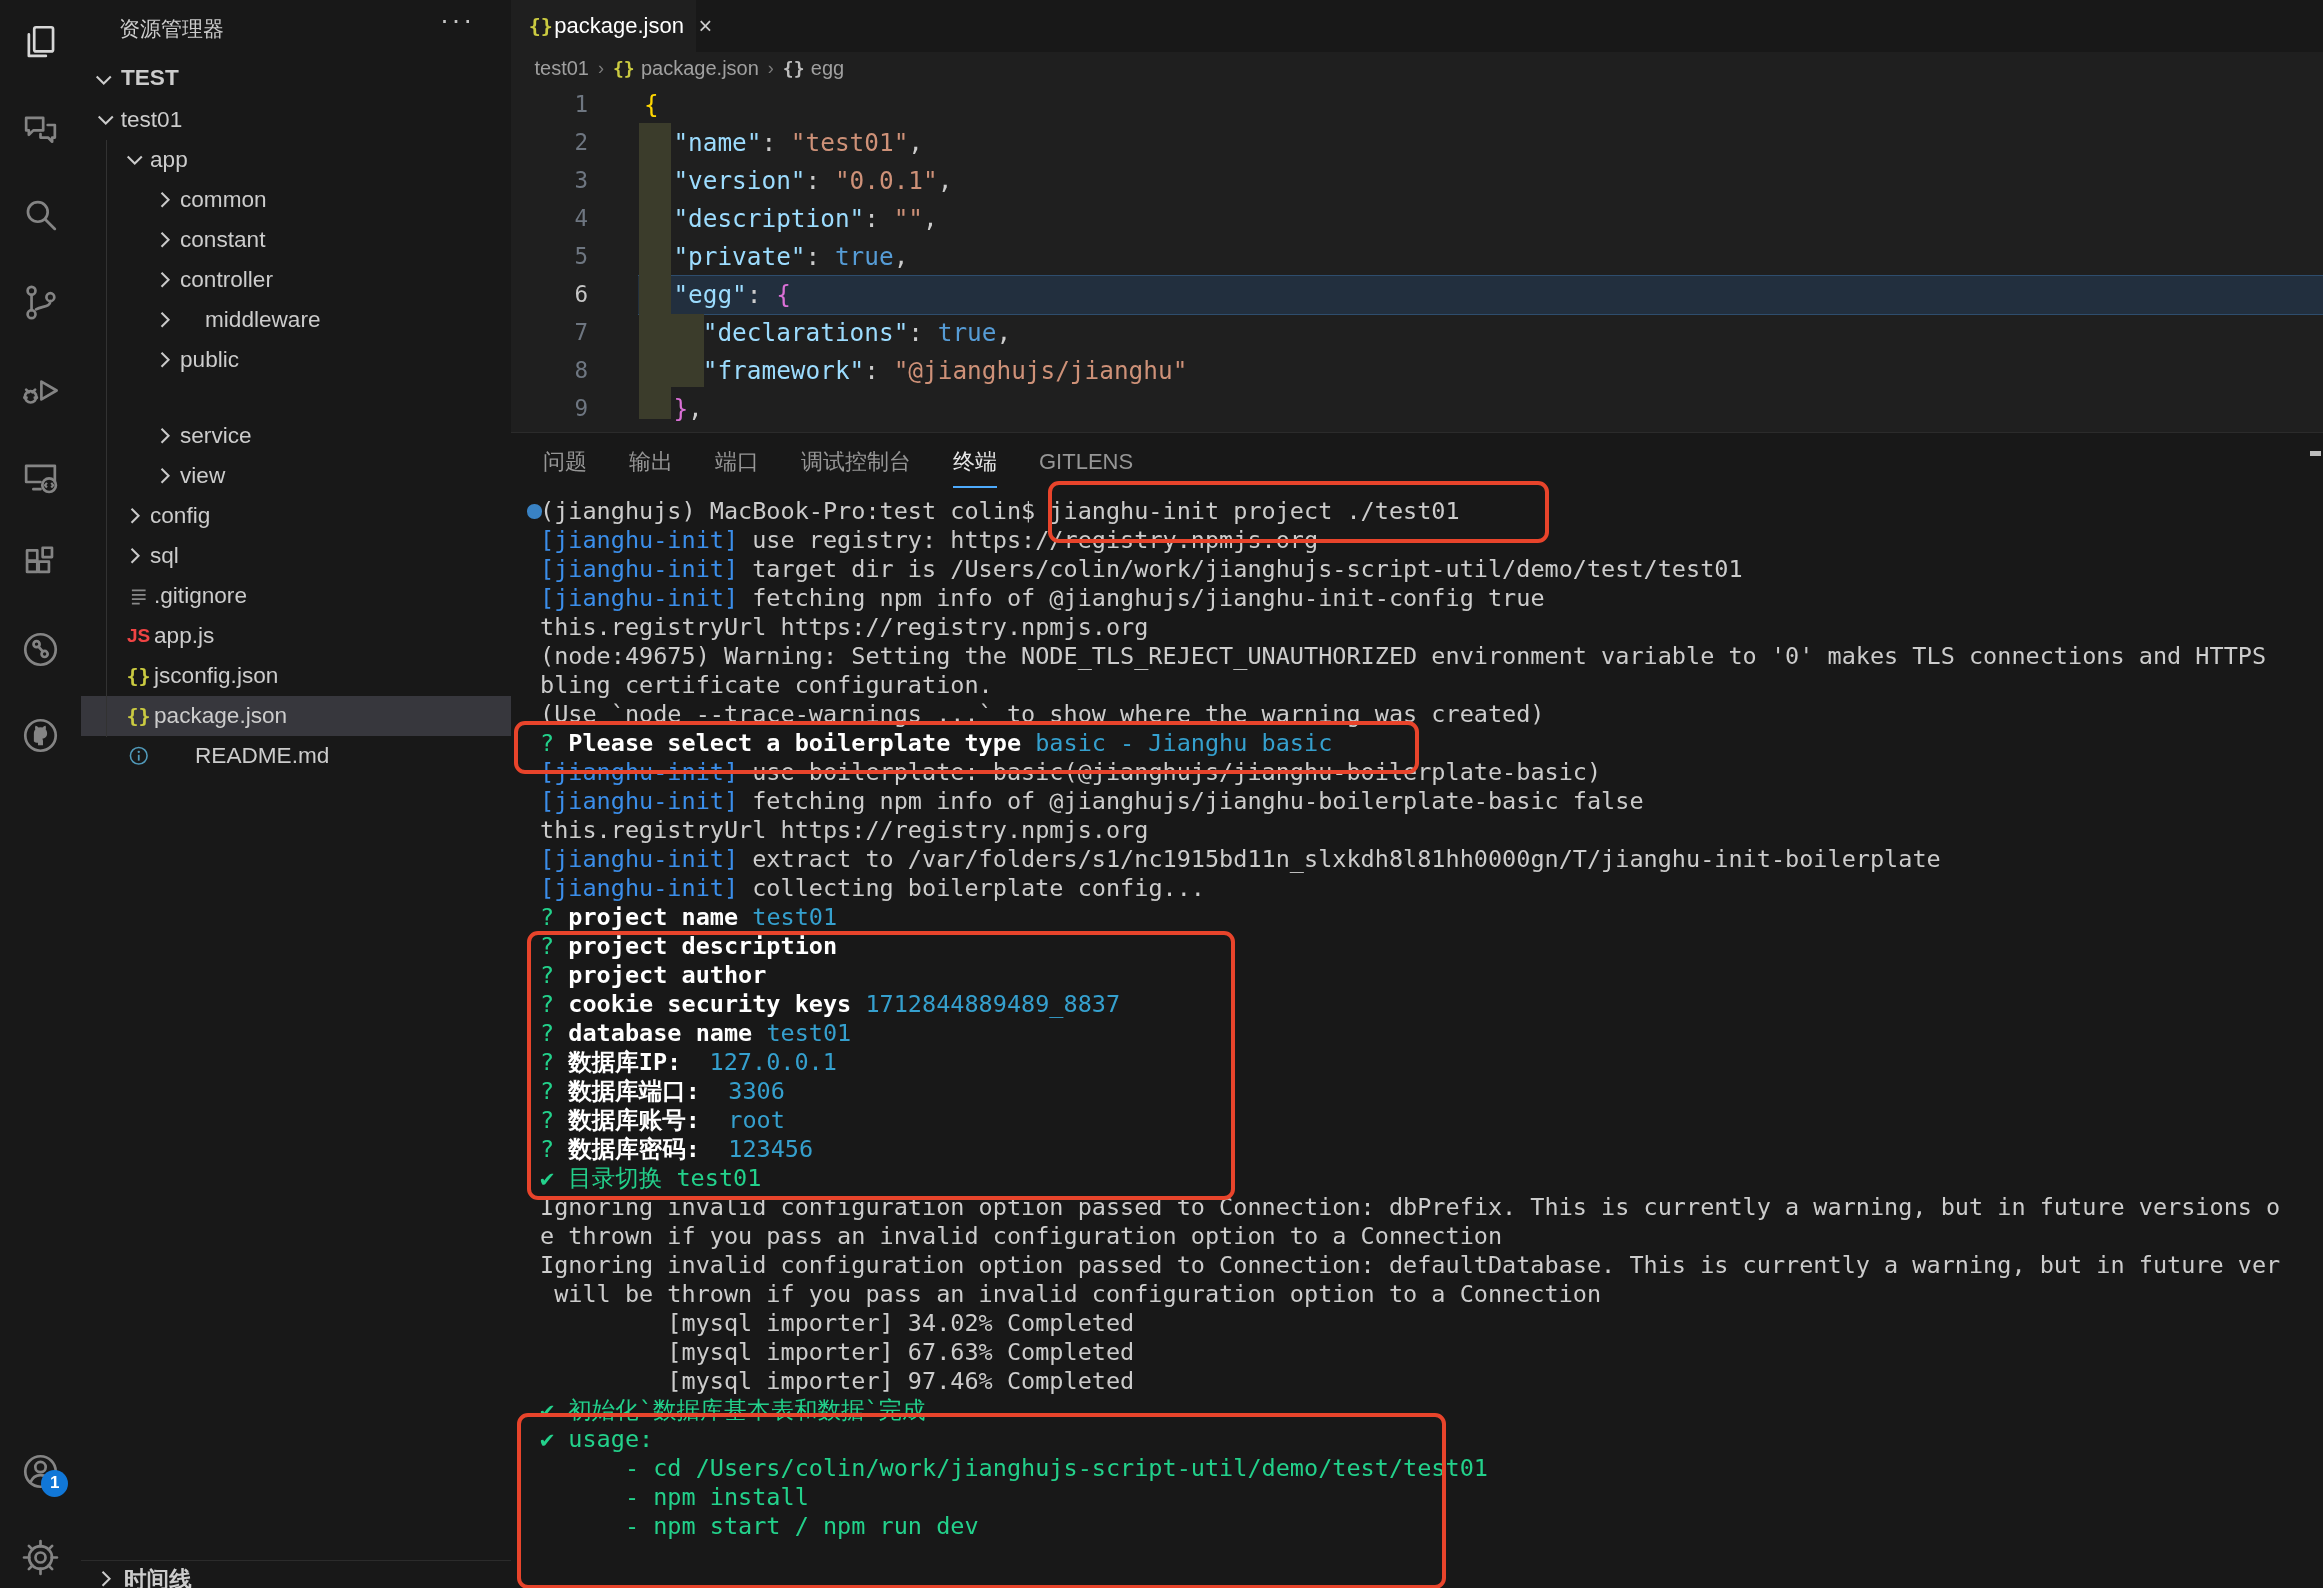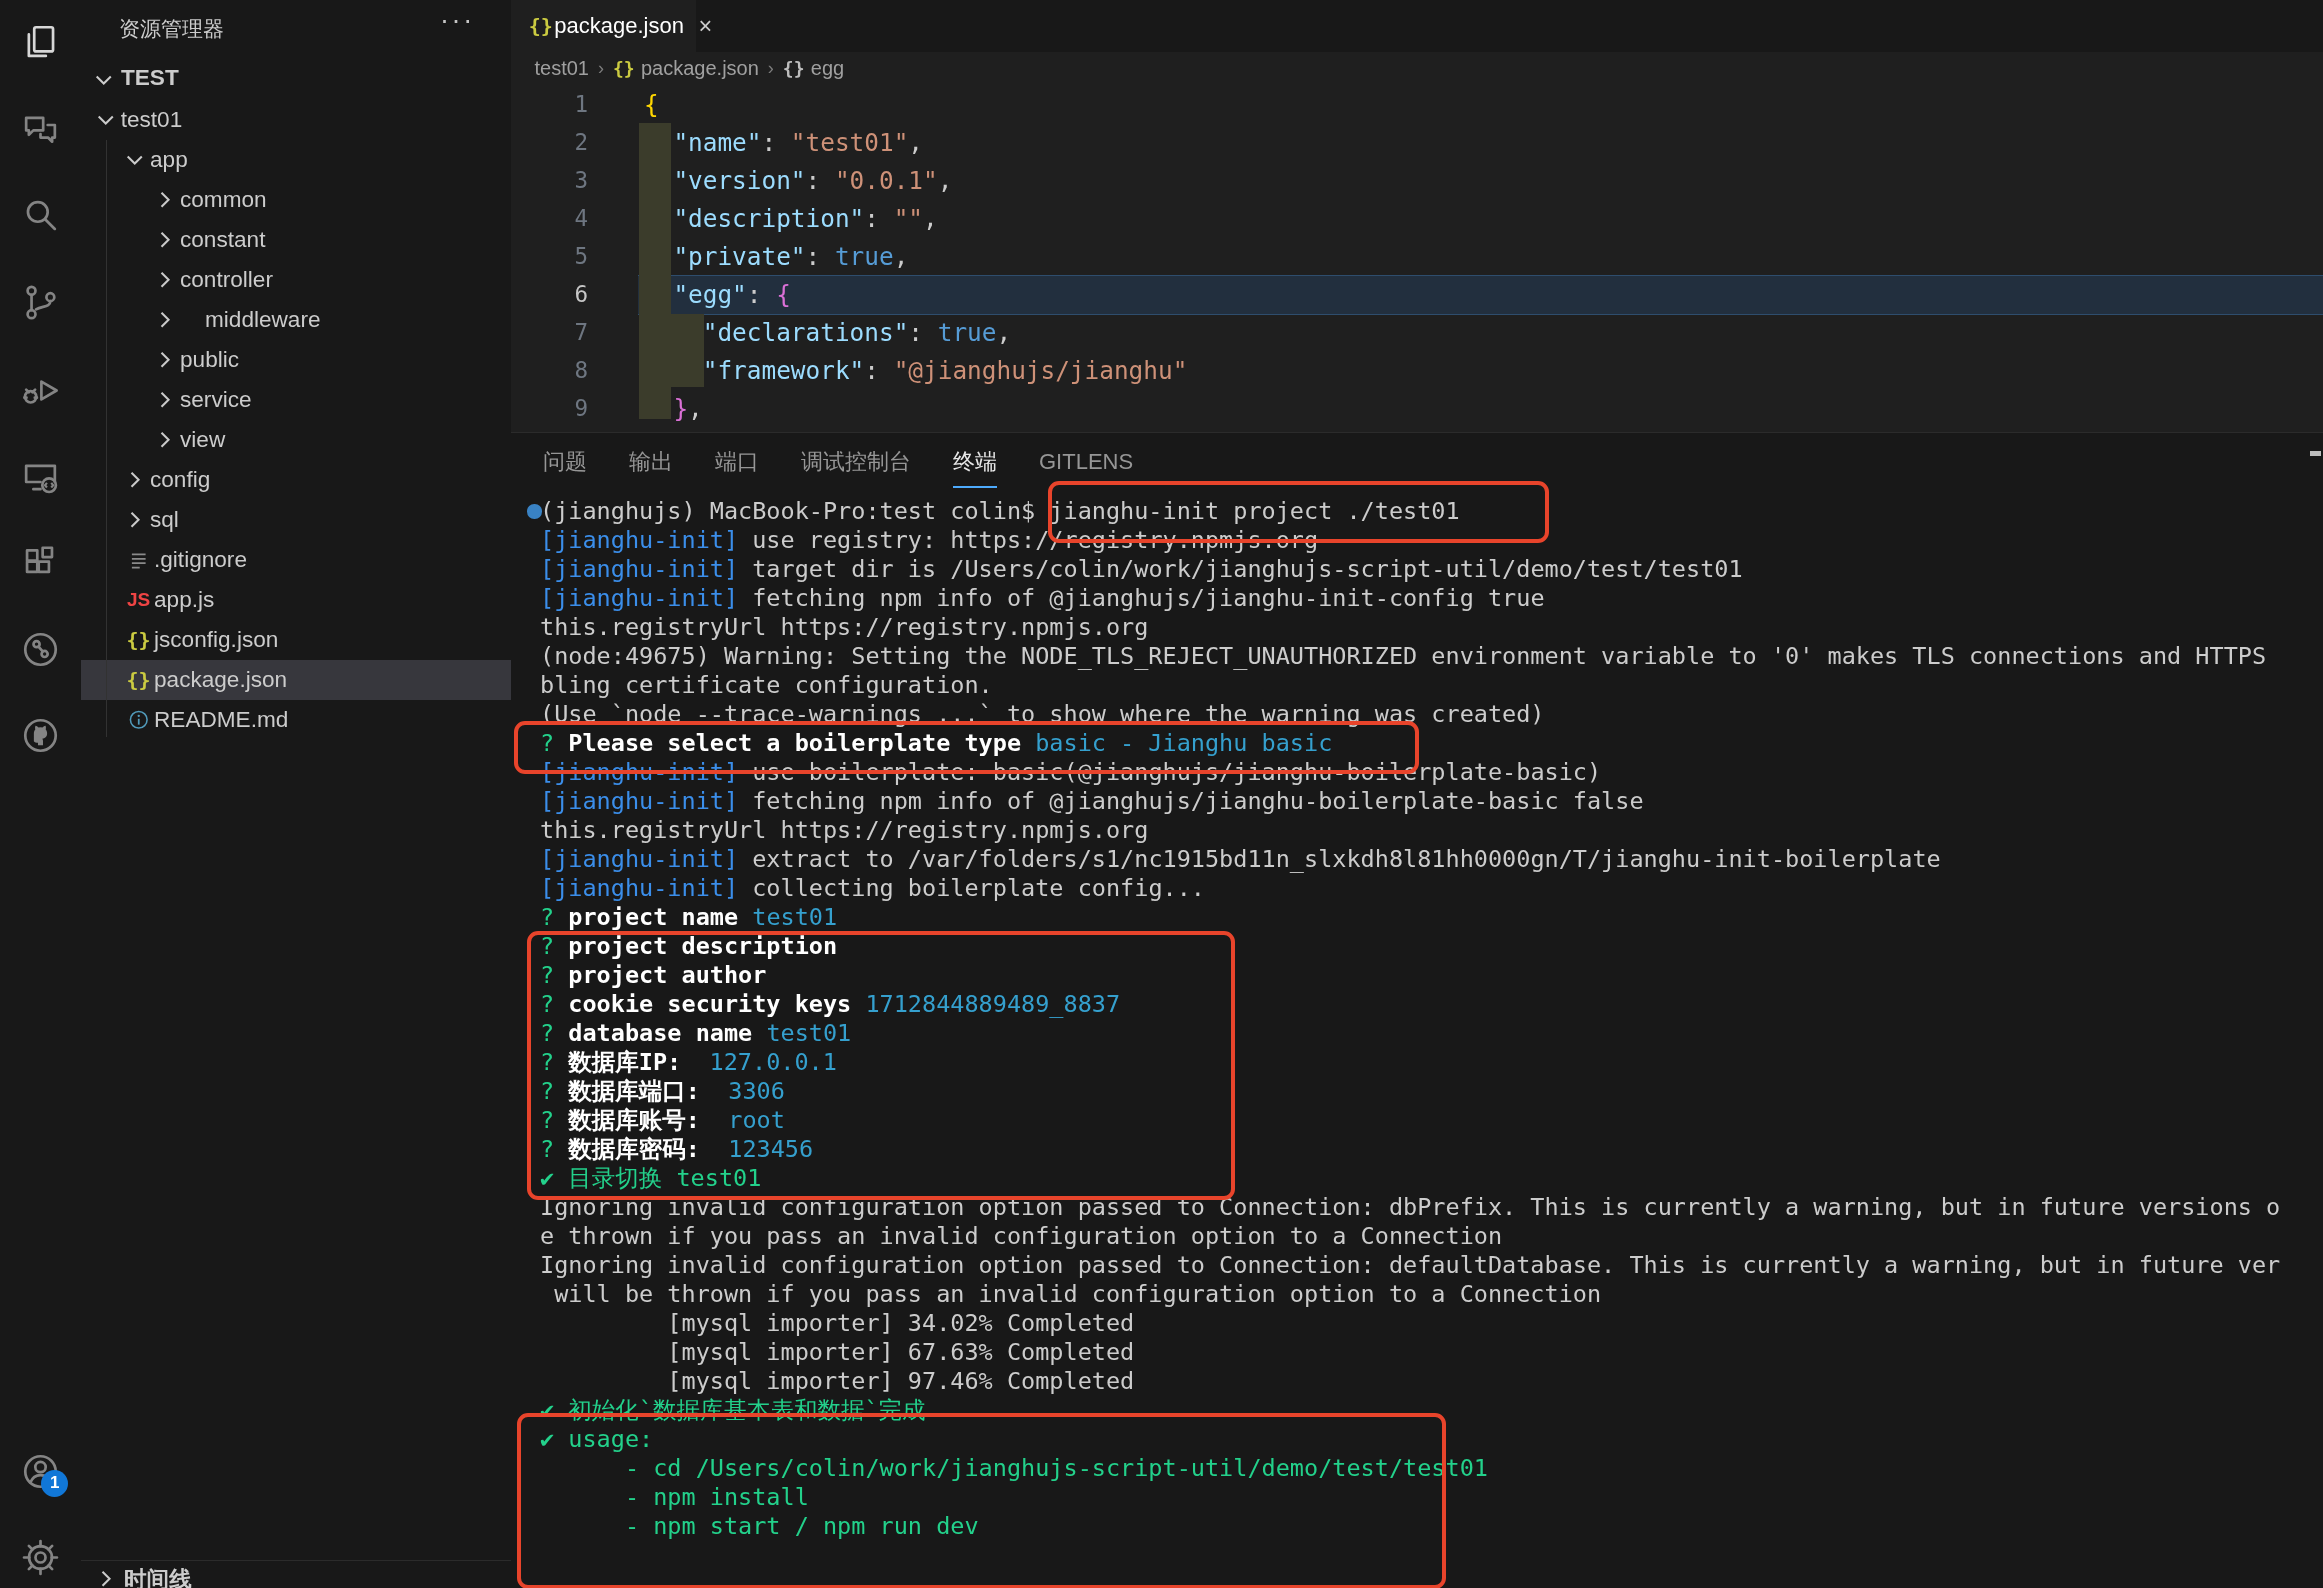--- a/index.html
+++ b/index.html
@@ -250,21 +250,21 @@
           <span class="tlabel">middleware</span>
         </div>
         <div class="trow" style="padding-left: 72px;">
           <span class="chev">
             <svg viewBox="0 0 16 16">
               <path d="M5.8 3.2l4.8 4.8-4.8 4.8" stroke="currentColor" stroke-width="1.4" fill="none"></path>
             </svg>
           </span>
           <span class="tlabel">public</span>
         </div>
-        <div class="trow" style="padding-left: 72px;">
+        <div class="trow" style="padding-left: 72px; margin-top: 36px;">
           <span class="chev">
             <svg viewBox="0 0 16 16">
               <path d="M5.8 3.2l4.8 4.8-4.8 4.8" stroke="currentColor" stroke-width="1.4" fill="none"></path>
             </svg>
           </span>
           <span class="tlabel">service</span>
         </div>
         <div class="trow" style="padding-left: 72px;">
           <span class="chev">
             <svg viewBox="0 0 16 16">
@@ -302,21 +302,21 @@
           <span class="tlabel">app.js</span>
         </div>
         <div class="trow" style="padding-left: 42px;">
           <span class="fi fi-json">{}</span>
           <span class="tlabel">jsconfig.json</span>
         </div>
         <div class="trow selected" style="padding-left: 42px;">
           <span class="fi fi-json">{}</span>
           <span class="tlabel">package.json</span>
         </div>
-        <div class="trow" style="padding-left: 42px;">
+        <div class="trow" style="padding-left: 42px; gap: 41px;">
           <span class="fi">
             <svg viewBox="0 0 24 24">
               <circle cx="12" cy="12" r="8.5" stroke="#519aba" stroke-width="1.6" fill="none"></circle>
               <circle cx="12" cy="8" r="1.2" fill="#519aba"></circle>
               <path d="M12 11v6" stroke="#519aba" stroke-width="1.8"></path>
             </svg>
           </span>
           <span class="tlabel">README.md</span>
         </div>
       </div>

